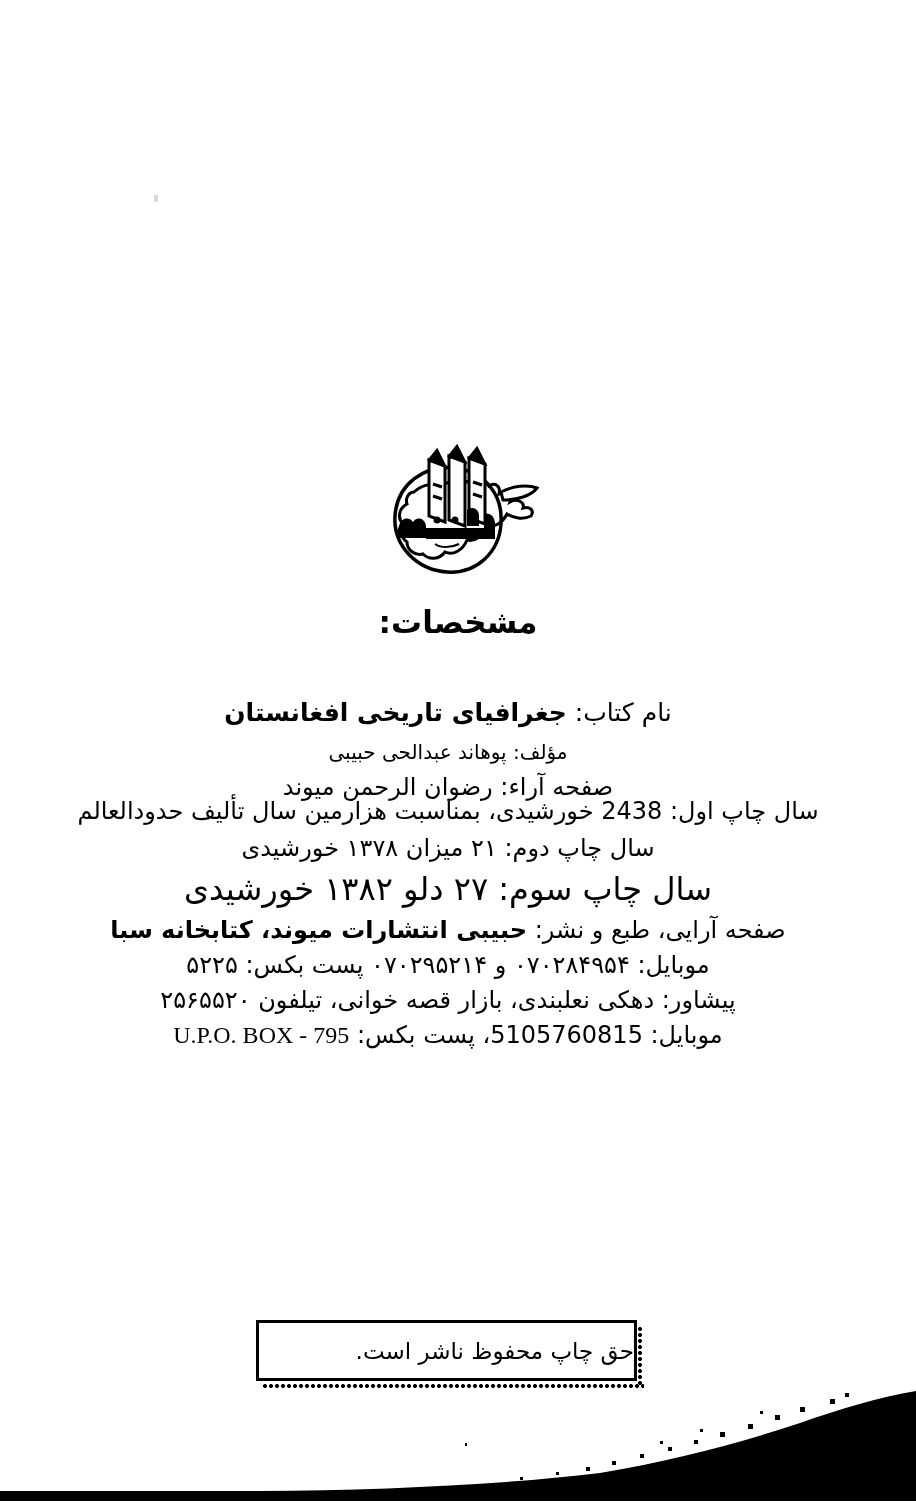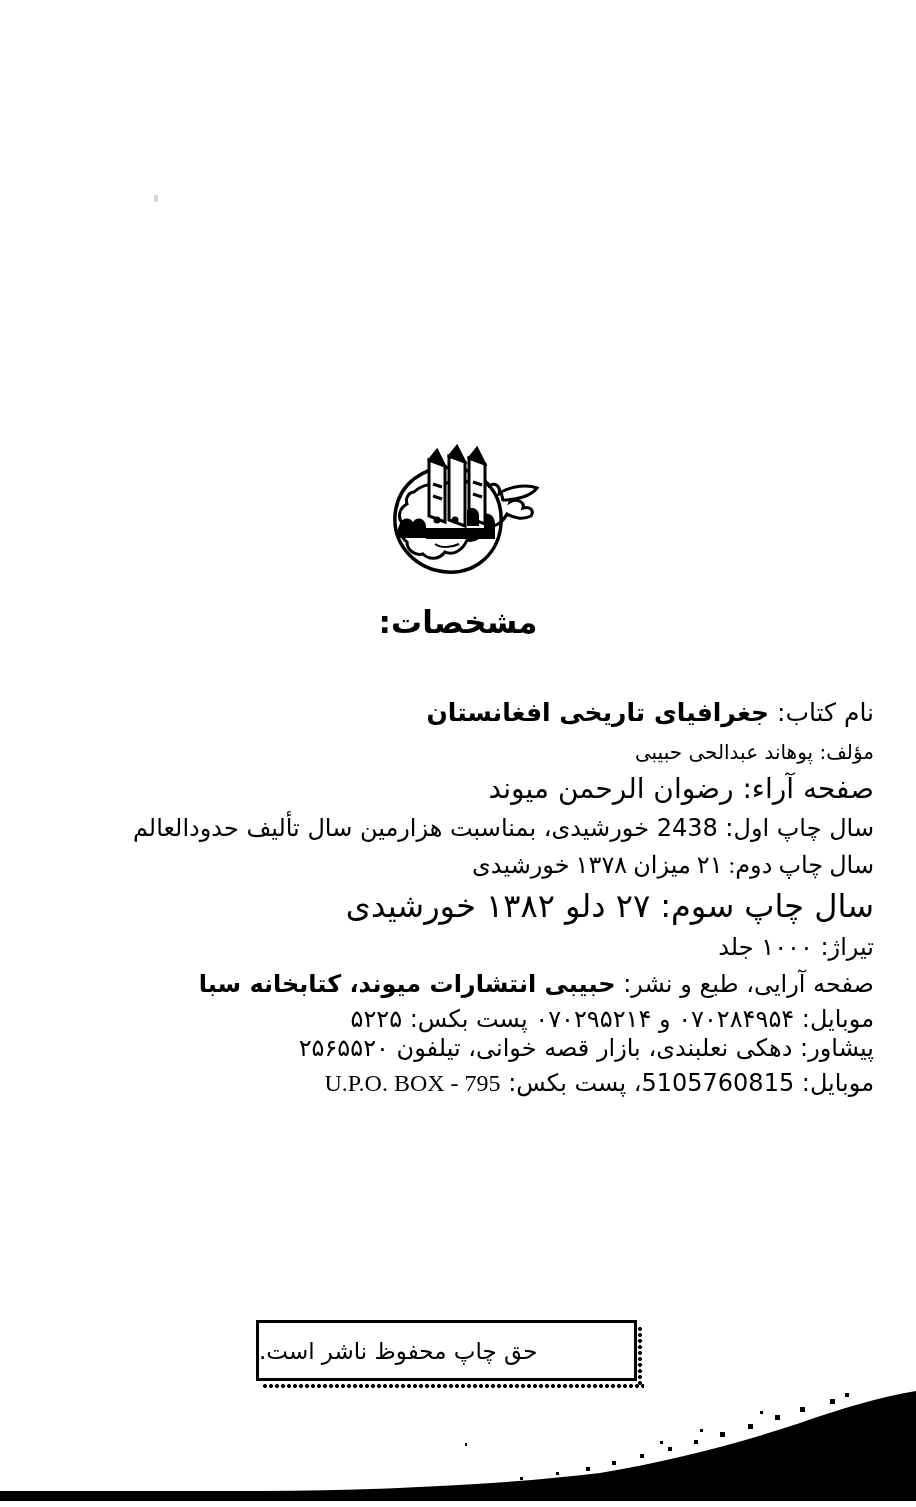--- a/index.html
+++ b/index.html
@@ -54,41 +54,42 @@
     font-family: "DejaVu Sans", sans-serif;
     font-weight: bold;
     font-size: 31px;
     color: #000;
     letter-spacing: 0px;
   }
 
   
   .details {
     position: absolute;
-    left: 74px;
+    left: 48px;
     top: 700px;
     width: 800px;
+    text-align: center;
     direction: rtl;
   }
   .line {
     font-family: "DejaVu Sans", sans-serif;
     color: #000;
     white-space: nowrap;
     line-height: 1.0;
   }
   .line-title      { font-size: 25px; margin-bottom: 17px; }
   .line-author     { font-size: 20px; margin-bottom: 13px; }
-  .line-layout     { font-size: 28px; margin-bottom: 13px; }
+  .line-layout     { font-size: 24px; }
   .line-print1     { font-size: 24px; margin-bottom: 13px; }
-  .line-print2     { font-size: 24px; margin-bottom: 13px; font-family: Liberation Serif, serif; }
+  .line-print2     { font-size: 24px; margin-bottom: 13px; }
   .line-print3     { font-size: 32px; margin-bottom: 13px; }
   .line-run        { font-size: 24px; margin-bottom: 13px; }
   .line-publisher  { font-size: 24px; margin-bottom: 11px; }
   .line-kabul      { font-size: 24px; margin-bottom: 11px; }
-  .line-mobile1    { font-size: 24px; margin-bottom: 5px; }
+  .line-mobile1    { font-size: 24px; margin-bottom: 11px; }
   .line-peshawar   { font-size: 24px; margin-bottom: 11px; }
   .line-mobile2    { font-size: 24px; margin-bottom: 0; }
 
   .bold { font-weight: bold; }
   .latin {
     font-family: "Liberation Serif", serif;
     direction: ltr;
     unicode-bidi: embed;
     font-size: 24px;
   }
@@ -98,21 +99,21 @@
     position: absolute;
     left: 256px;
     top: 1320px;
     width: 381px;
     height: 61px;
     box-sizing: border-box;
     border: 3px solid #000;
     background: #ffffff;
     display: flex;
     align-items: center;
-    justify-content: flex-end;
+    justify-content: flex-start;
     z-index: 3;
   }
   .copyright-text {
     font-family: "DejaVu Sans", sans-serif;
     font-size: 23px;
     color: #000;
     white-space: nowrap;
   }
   
   .shadow-bottom {
@@ -234,24 +235,20 @@
     <div class="line line-print2">
       <span>سال چاپ دوم:</span>
       <span>۲۱ میزان ۱۳۷۸ خورشیدی</span>
     </div>
 
     <div class="line line-print3">
       <span>سال چاپ سوم:</span>
       <span>۲۷ دلو ۱۳۸۲ خورشیدی</span>
     </div>
 
-    <div class="line line-run">
-      <span>تیراژ:</span>
-      <span>۱۰۰۰ جلد</span>
-    </div>
 
     <div class="line line-publisher">
       <span>صفحه آرایی، طبع و نشر:</span>
       <span class="bold">حبیبی انتشارات میوند، کتابخانه سبا</span>
     </div>
 
 
     <div class="line line-mobile1">موبایل: ۰۷۰۲۸۴۹۵۴ و ۰۷۰۲۹۵۲۱۴ پست بکس: ۵۲۲۵</div>
 
     <div class="line line-peshawar">پیشاور: دهکی نعلبندی، بازار قصه خوانی، تیلفون ۲۵۶۵۵۲۰</div>

